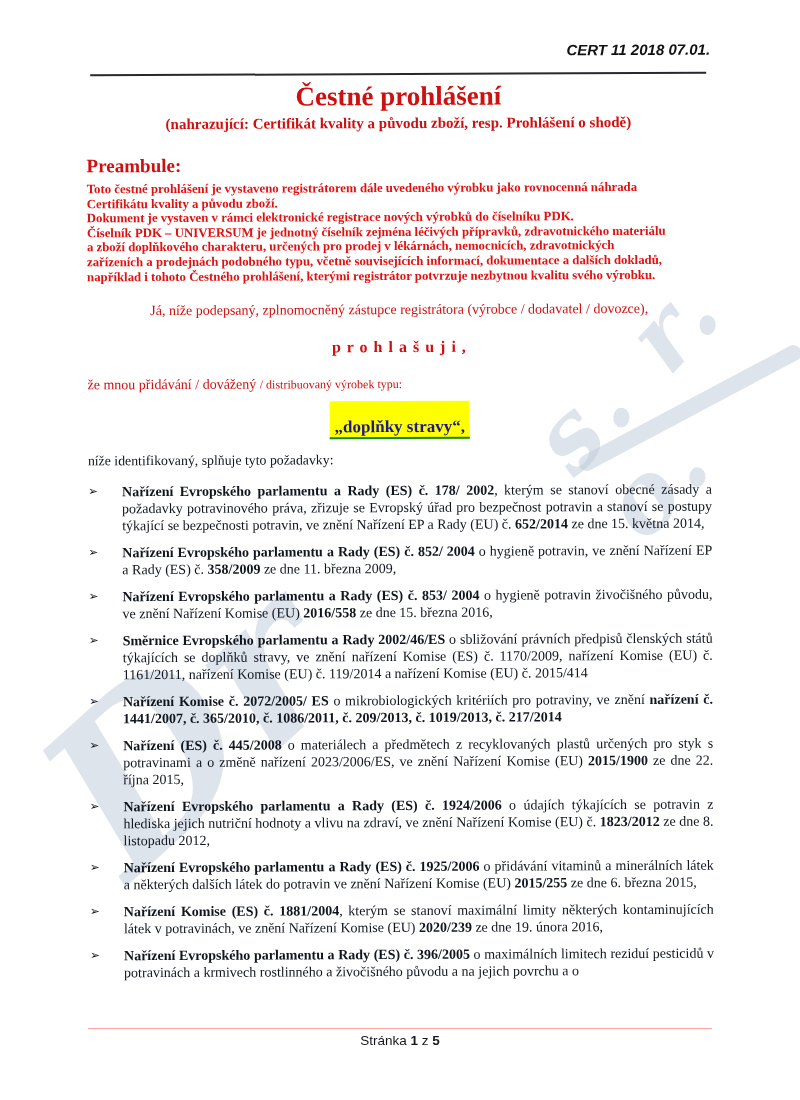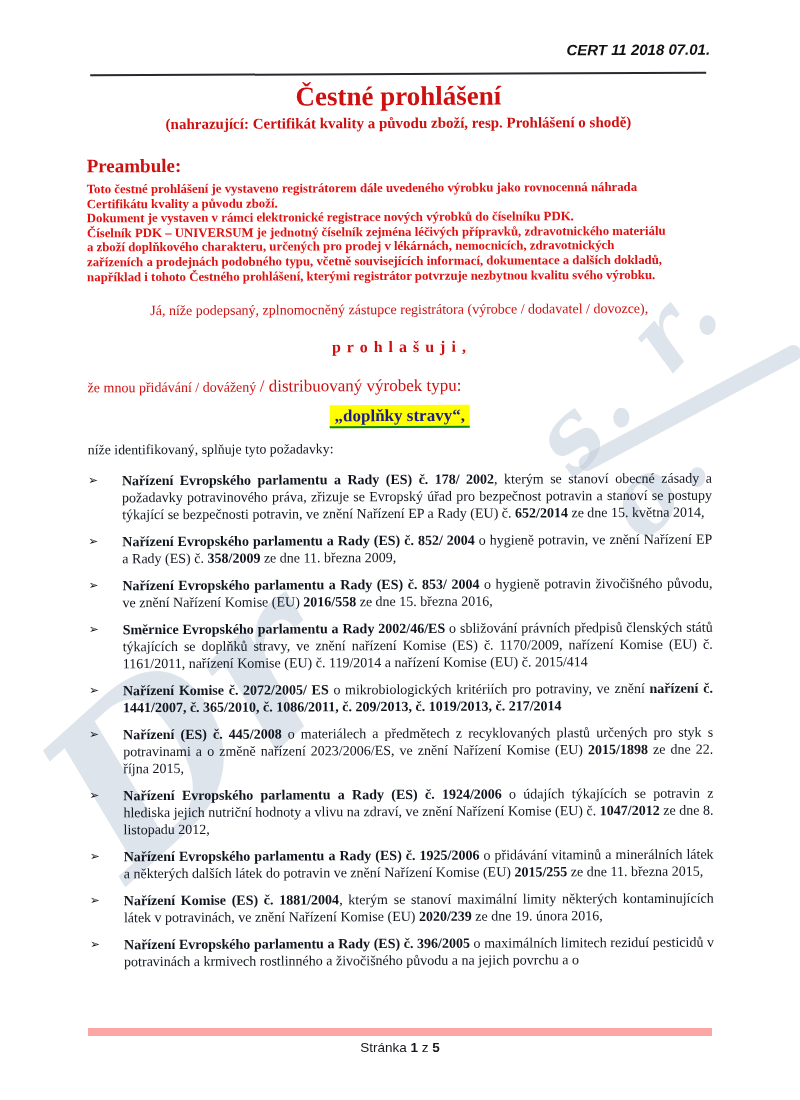--- a/index.html
+++ b/index.html
@@ -33,38 +33,38 @@
   .rule{height:2px;background:#26292e;margin:14px 4px 6px 4px;}
   .title{
     margin:6px 0 0 0;text-align:center;color:#cf1010;font-size:27px;font-weight:bold;
   }
   .subtitle{text-align:center;color:#cf1010;font-size:15px;font-weight:bold;margin-top:3px;}
   .pre-heading{color:#cf1010;font-size:19px;font-weight:bold;margin-top:22px;}
   .pre-text{color:#e01111;font-size:12.8px;font-weight:bold;line-height:14.6px;margin-top:5px;}
   .decl-intro{color:#cf1010;font-size:14px;text-align:center;margin-top:19px;}
   .decl-verb{color:#cf1010;font-size:16px;font-weight:bold;text-align:center;margin-top:20px;letter-spacing:1px;}
   .type-line{margin-top:20px;color:#cf1010;font-size:14px;}
-  .type-line .tl-tail{font-size:17px;}
+  .type-line .tl-tail{font-size:12px;}
   .product-wrap{text-align:center;margin-top:9px;}
   .product{
     display:inline-block;background:#ffff00;color:#1b1b8e;font-weight:bold;font-size:17px;
-    padding:1px 5px 0 5px;border-bottom:2.5px solid #0a8a0a;
+    padding:16px 5px 0 5px;border-bottom:2.5px solid #0a8a0a;
   }
   .req-intro{color:#10151f;font-size:13.8px;margin-top:13px;}
   
   .list{margin-top:14px;}
   .bullet{display:flex;margin-bottom:10px;}
   .marker{
     width:20px;flex:0 0 20px;margin-right:14px;font-size:12px;color:#10141f;
     padding-top:1px;font-family:"DejaVu Sans", sans-serif;
   }
   .btext{flex:1;text-align:justify;font-size:14px;line-height:17px;color:#10151f;}
   .b{font-weight:bold;}
   
-  .footer{position:absolute;left:88px;right:88px;top:1028px;z-index:2;border-top:8px solid #fca5a5;}
+  .footer{position:absolute;left:88px;right:88px;top:1028px;z-index:2;border-top:1px solid #fca5a5;}
   .page-num{
     text-align:center;font-family:"Liberation Sans", sans-serif;font-size:13.5px;
     color:#15181d;margin-top:4px;
   }
 </style>
 </head>
 <body>
 
 <div class="page">
 
@@ -121,29 +121,29 @@
         <div class="bullet">
           <span class="marker">➢</span>
           <span class="btext"><span class="b">Směrnice Evropského parlamentu a Rady 2002/46/ES</span><span> o sbližování právních předpisů členských států týkajících se doplňků stravy, ve znění nařízení Komise (ES) č. 1170/2009, nařízení Komise (EU) č. 1161/2011, nařízení Komise (EU) č. 119/2014 a nařízení Komise (EU) č. 2015/414</span></span>
         </div>
         <div class="bullet">
           <span class="marker">➢</span>
           <span class="btext"><span class="b">Nařízení Komise č. 2072/2005/ ES</span><span> o mikrobiologických kritériích pro potraviny, ve znění </span><span class="b">nařízení č. 1441/2007, č. 365/2010, č. 1086/2011, č. 209/2013, č. 1019/2013, č. 217/2014</span></span>
         </div>
         <div class="bullet">
           <span class="marker">➢</span>
-          <span class="btext"><span class="b">Nařízení (ES) č. 445/2008</span><span> o materiálech a předmětech z recyklovaných plastů určených pro styk s potravinami a o změně nařízení 2023/2006/ES, ve znění Nařízení Komise (EU) </span><span class="b">2015/1898</span><span> ze dne 22. října 2015,</span></span>
+          <span class="btext"><span class="b">Nařízení (ES) č. 445/2008</span><span> o materiálech a předmětech z recyklovaných plastů určených pro styk s potravinami a o změně nařízení 2023/2006/ES, ve znění Nařízení Komise (EU) </span><span class="b">2015/1900</span><span> ze dne 22. října 2015,</span></span>
         </div>
         <div class="bullet">
           <span class="marker">➢</span>
-          <span class="btext"><span class="b">Nařízení Evropského parlamentu a Rady (ES) č. 1924/2006</span><span>  o údajích týkajících se potravin z hlediska jejich nutriční hodnoty a vlivu na zdraví, ve znění Nařízení Komise (EU) č. </span><span class="b">1047/2012</span><span> ze dne 8. listopadu 2012,</span></span>
+          <span class="btext"><span class="b">Nařízení Evropského parlamentu a Rady (ES) č. 1924/2006</span><span>  o údajích týkajících se potravin z hlediska jejich nutriční hodnoty a vlivu na zdraví, ve znění Nařízení Komise (EU) č. </span><span class="b">1823/2012</span><span> ze dne 8. listopadu 2012,</span></span>
         </div>
         <div class="bullet">
           <span class="marker">➢</span>
-          <span class="btext"><span class="b">Nařízení Evropského parlamentu a Rady (ES) č. 1925/2006</span><span>  o přidávání vitaminů a minerálních látek a některých dalších látek do potravin ve znění Nařízení Komise (EU) </span><span class="b">2015/255</span><span> ze dne 11. března 2015,</span></span>
+          <span class="btext"><span class="b">Nařízení Evropského parlamentu a Rady (ES) č. 1925/2006</span><span>  o přidávání vitaminů a minerálních látek a některých dalších látek do potravin ve znění Nařízení Komise (EU) </span><span class="b">2015/255</span><span> ze dne 6. března 2015,</span></span>
         </div>
         <div class="bullet">
           <span class="marker">➢</span>
           <span class="btext"><span class="b">Nařízení Komise (ES) č. 1881/2004</span><span>, kterým se stanoví maximální limity některých kontaminujících látek v potravinách, ve znění Nařízení Komise (EU) </span><span class="b">2020/239</span><span> ze dne 19. února 2016,</span></span>
         </div>
         <div class="bullet">
           <span class="marker">➢</span>
           <span class="btext"><span class="b">Nařízení Evropského parlamentu a Rady (ES) č. 396/2005</span><span> o maximálních limitech reziduí pesticidů v potravinách a krmivech rostlinného a živočišného původu a na jejich povrchu a o</span></span>
         </div>
       </div>

